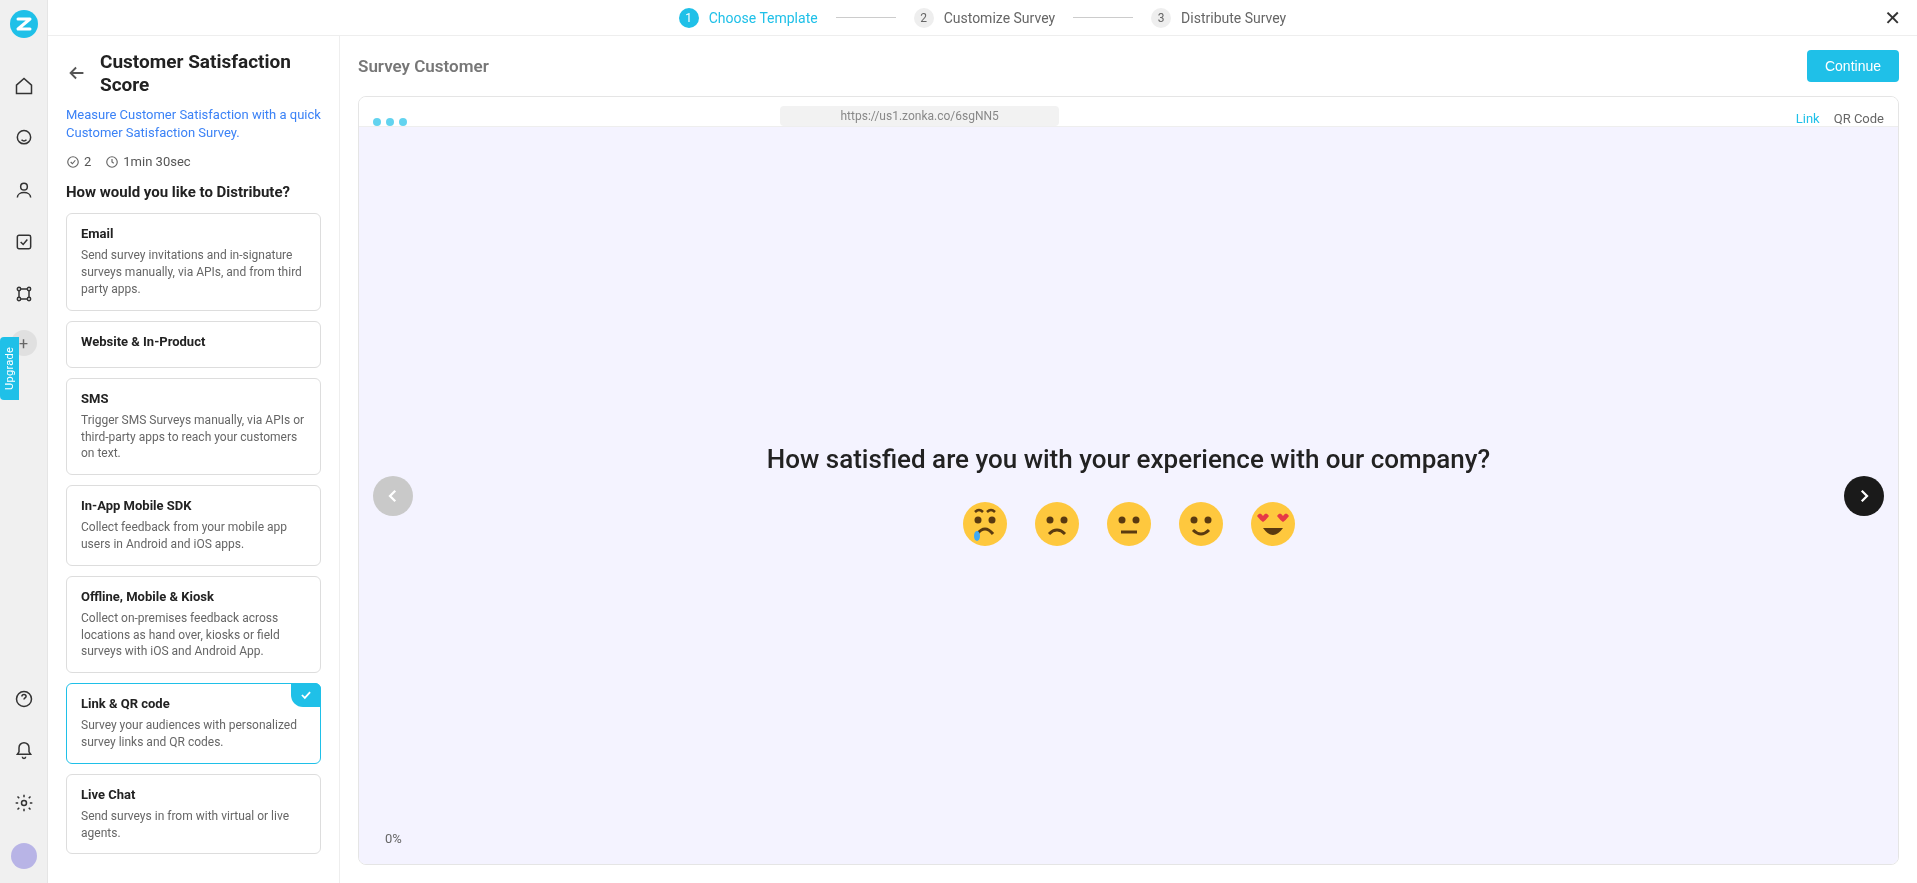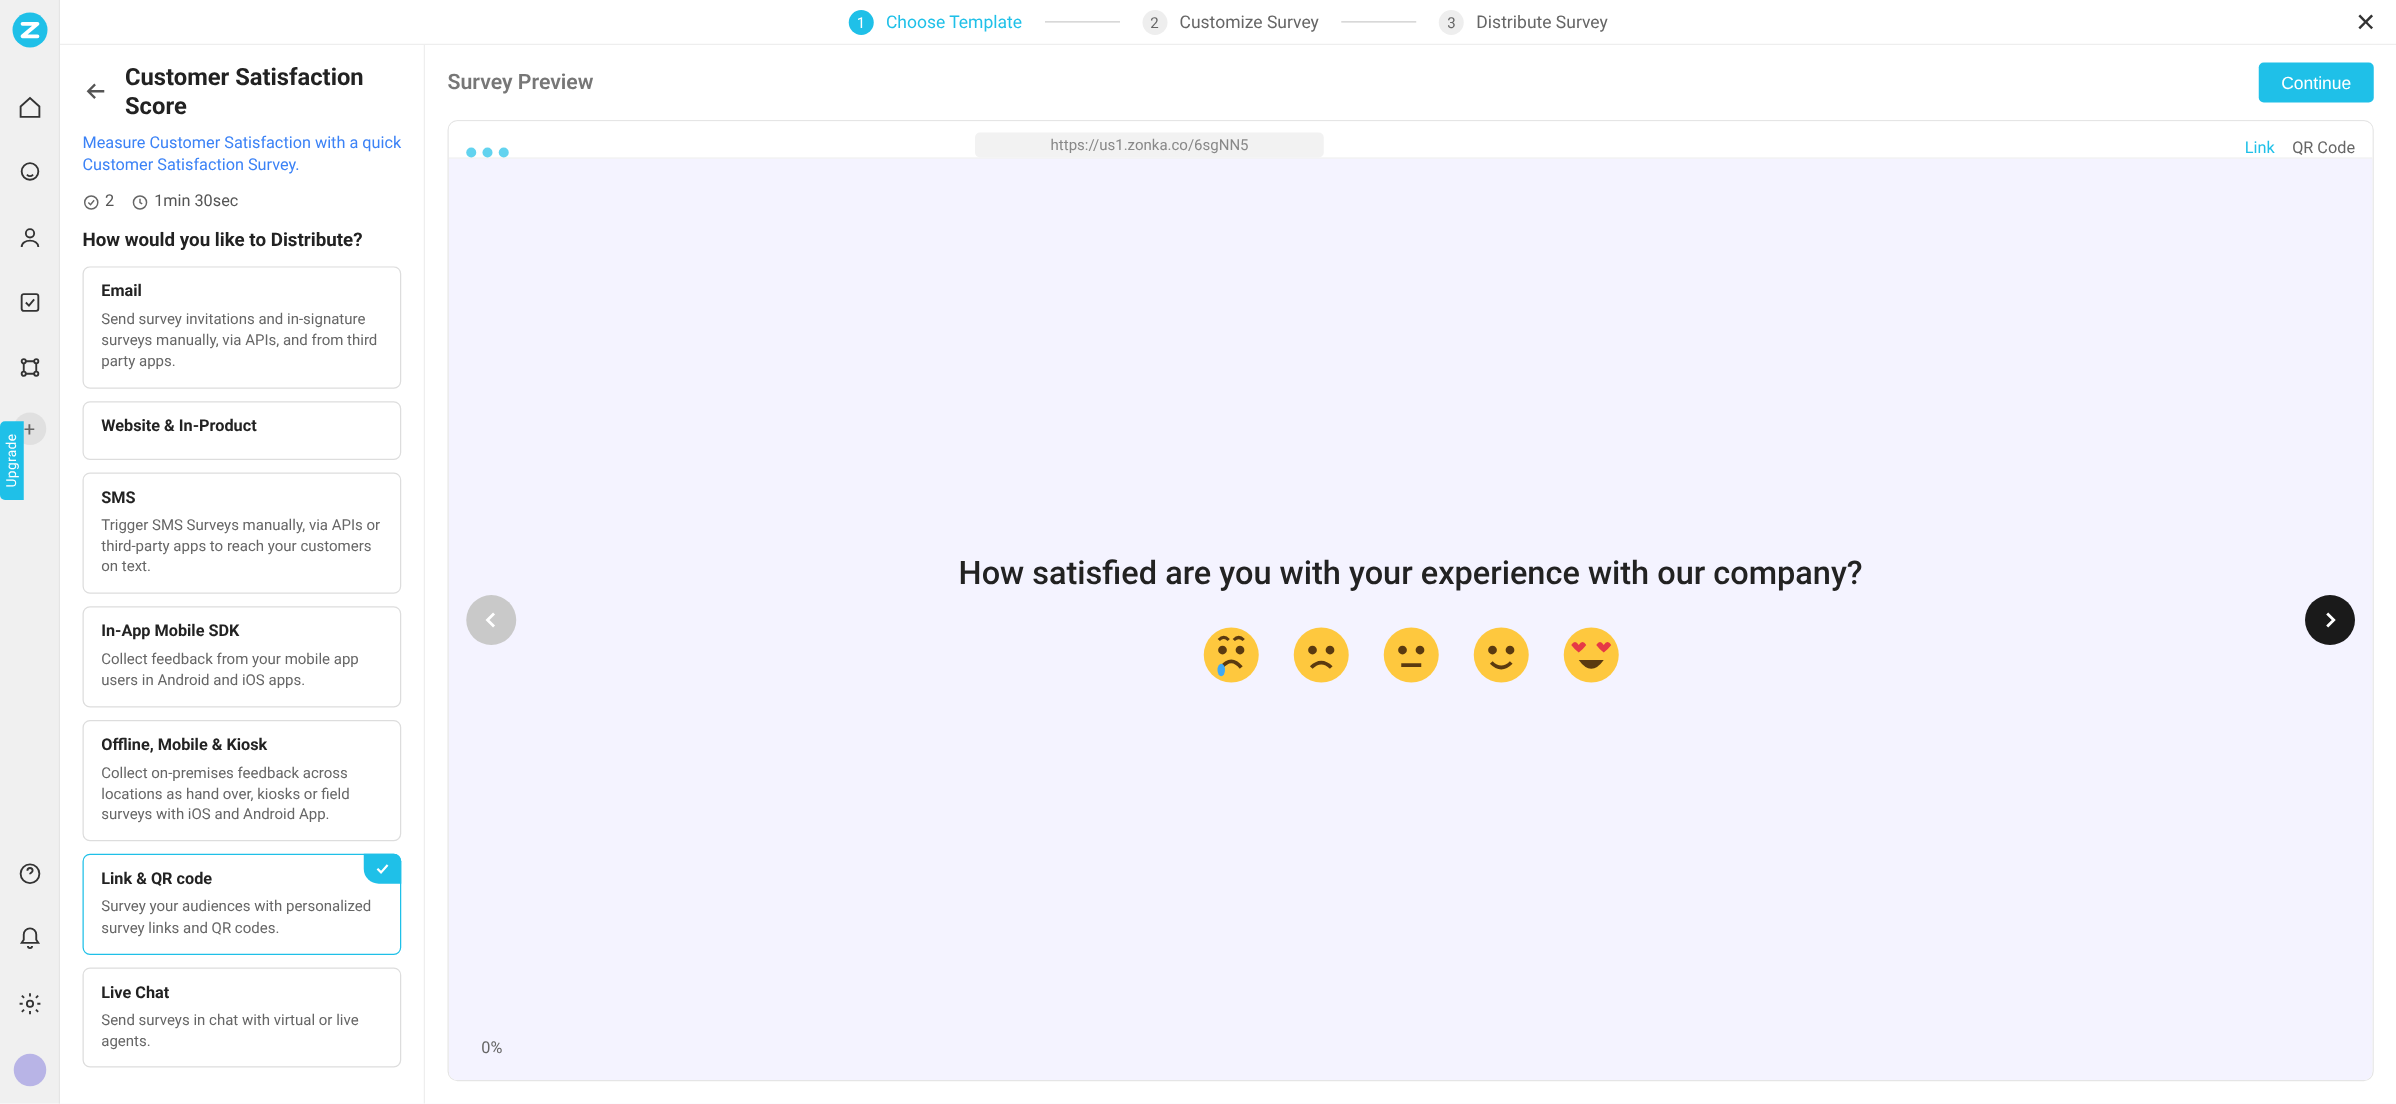--- a/index.html
+++ b/index.html
@@ -221,28 +221,28 @@
               <div class="dist-title">Link &amp; QR code</div>
               <div class="dist-desc">Survey your audiences with personalized survey links and QR codes.</div>
               <div class="dist-check">
                 <svg width="14" height="14" viewBox="0 0 24 24" fill="none" stroke="#fff" stroke-width="3">
                   <path d="M5 12l5 5 9-10"></path>
                 </svg>
               </div>
             </div>
             <div class="dist-card">
               <div class="dist-title">Live Chat</div>
-              <div class="dist-desc">Send surveys in chat with virtual or live agents.</div>
+              <div class="dist-desc">Send surveys in from with virtual or live agents.</div>
             </div>
           </div>
       </div>
 
       <div class="right-panel">
         <div class="rp-header">
-          <div class="rp-title">Survey Preview</div>
+          <div class="rp-title">Survey Customer</div>
           <button class="continue-btn">Continue</button>
         </div>
         <div class="browser-frame">
           <div class="bf-bar">
             <div class="bf-dots">
               <div class="bf-dot"></div>
                 <div class="bf-dot"></div>
                 <div class="bf-dot"></div>
             </div>
             <div class="bf-url">https://us1.zonka.co/6sgNN5</div>

